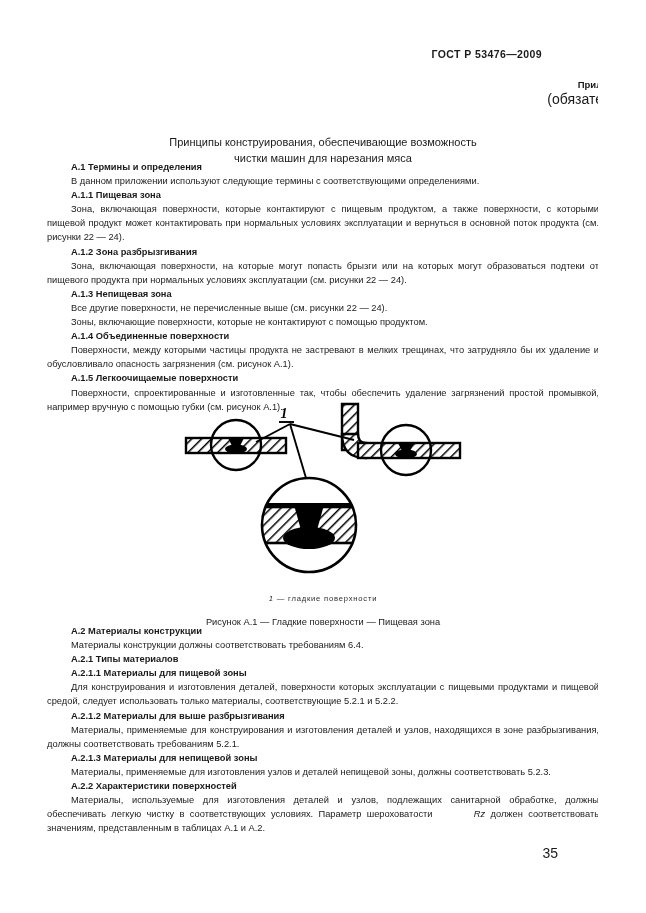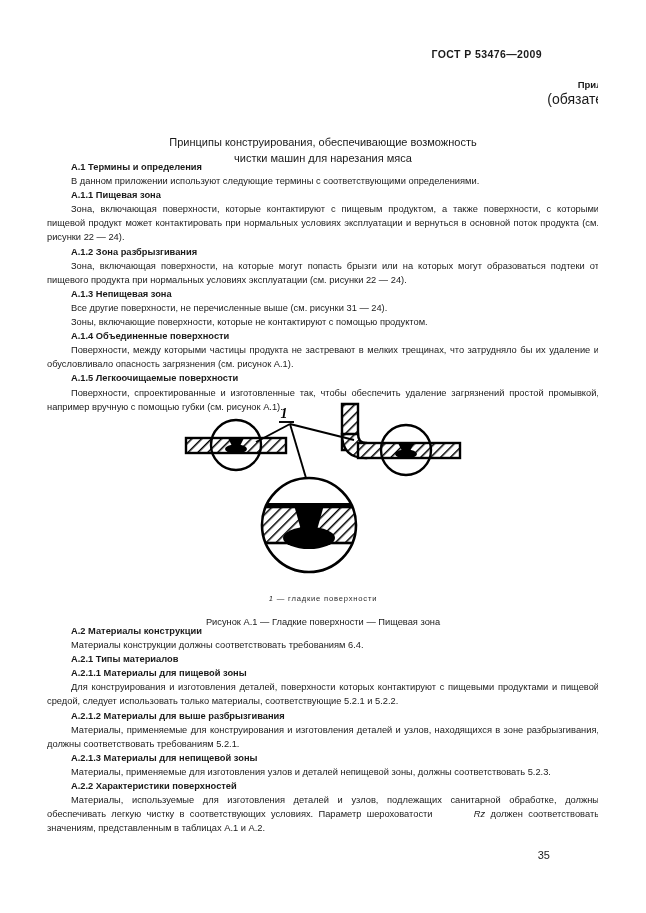--- a/index.html
+++ b/index.html
@@ -114,22 +114,22 @@
   .figure-caption {
     margin-top: 14px;
     text-align: center;
     font-size: 9.3px;
   }
 
   
   .page-number {
     position: absolute;
     bottom: 52px;
-    right: 48px;
-    font-size: 11px;
+    right: 40px;
+    font-size: 14px;
     margin-top: 44px;
   }
 </style>
 </head>
 <body>
 
 <div class="page">
 
   <div class="running-header">ГОСТ Р 53476—2009</div>
 
@@ -144,21 +144,21 @@
   </div>
 
   <div class="body-col">
     <p class="h-sub">А.1 Термины и определения</p>
     <p class="p-body">В данном приложении используют следующие термины с соответствующими определениями.</p>
     <p class="h-sub">А.1.1 Пищевая зона</p>
     <p class="p-body">Зона, включающая поверхности, которые контактируют с пищевым продуктом, а также поверхности, с которыми пищевой продукт может контактировать при нормальных условиях эксплуатации и вернуться в основной поток продукта (см. рисунки 22 — 24).</p>
     <p class="h-sub">А.1.2 Зона разбрызгивания</p>
     <p class="p-body">Зона, включающая поверхности, на которые могут попасть брызги или на которых могут образоваться подтеки от пищевого продукта при нормальных условиях эксплуатации (см. рисунки 22 — 24).</p>
     <p class="h-sub">А.1.3 Непищевая зона</p>
-    <p class="p-body">Все другие поверхности, не перечисленные выше (см. рисунки 31 — 24).</p>
+    <p class="p-body">Все другие поверхности, не перечисленные выше (см. рисунки 22 — 24).</p>
     <p class="p-body">Зоны, включающие поверхности, которые не контактируют с помощью продуктом.</p>
     <p class="h-sub">А.1.4 Объединенные поверхности</p>
     <p class="p-body">Поверхности, между которыми частицы продукта не застревают в мелких трещинах, что затрудняло бы их удаление и обусловливало опасность загрязнения (см. рисунок А.1).</p>
     <p class="h-sub">А.1.5 Легкоочищаемые поверхности</p>
     <p class="p-body">Поверхности, спроектированные и изготовленные так, чтобы обеспечить удаление загрязнений простой промывкой, например вручную с помощью губки (см. рисунок А.1).</p>
   </div>
 
   <div class="figure">
     <svg class="figure-art" width="290" height="176" viewBox="0 0 290 176">
       <defs>
@@ -224,21 +224,21 @@
     </div>
 
     <div class="figure-caption">Рисунок А.1 — Гладкие поверхности — Пищевая зона</div>
   </div>
 
   <div class="lower-col">
     <p class="h-sub">А.2 Материалы конструкции</p>
     <p class="p-body">Материалы конструкции должны соответствовать требованиям 6.4.</p>
     <p class="h-sub">А.2.1 Типы материалов</p>
     <p class="h-sub">А.2.1.1 Материалы для пищевой зоны</p>
-    <p class="p-body">Для конструирования и изготовления деталей, поверхности которых контактируют с пищевыми продуктами и пищевой средой, следует использовать  только материалы, соответствующие  5.2.1 и 5.2.2.</p>
+    <p class="p-body">Для конструирования и изготовления деталей, поверхности которых эксплуатации с пищевыми продуктами и пищевой средой, следует использовать  только материалы, соответствующие  5.2.1 и 5.2.2.</p>
     <p class="h-sub">А.2.1.2 Материалы для выше разбрызгивания</p>
     <p class="p-body">Материалы, применяемые  для  конструирования и изготовления деталей и узлов, находящихся в зоне разбрызгивания, должны соответствовать требованиям   5.2.1.</p>
     <p class="h-sub">А.2.1.3 Материалы для непищевой зоны</p>
     <p class="p-body">Материалы, применяемые для изготовления узлов и деталей непищевой зоны,  должны соответствовать 5.2.3.</p>
     <p class="h-sub">А.2.2 Характеристики поверхностей</p>
     <p class="p-body"><span>Материалы, используемые для изготовления деталей и узлов, подлежащих санитарной обработке, должны обеспечивать легкую чистку в соответствующих условиях. Параметр шероховатости </span><i>Rz</i><span> должен соответствовать значениям, представленным в таблицах А.1 и А.2.</span></p>
   </div>
 
   <div class="page-number">35</div>
 

